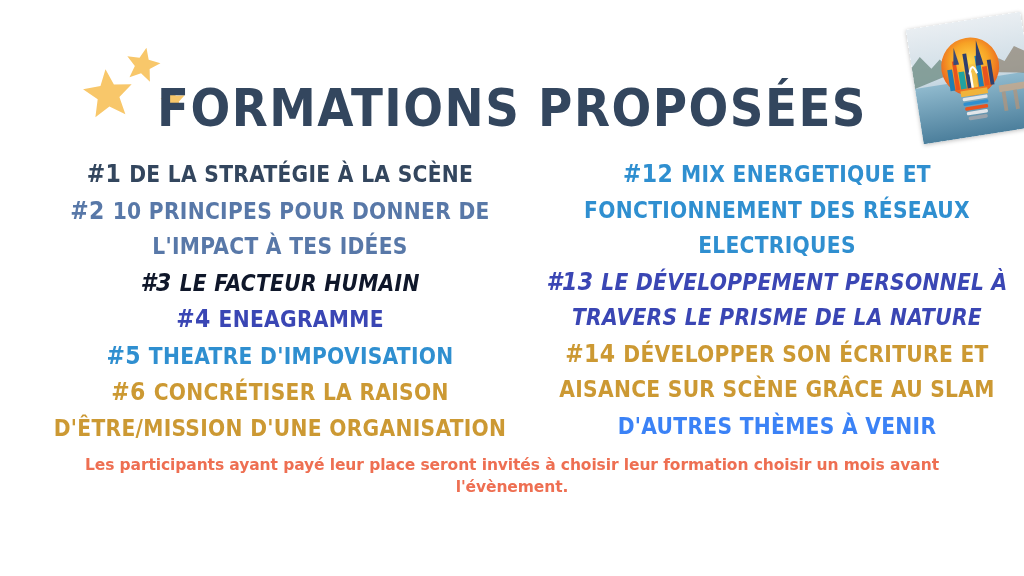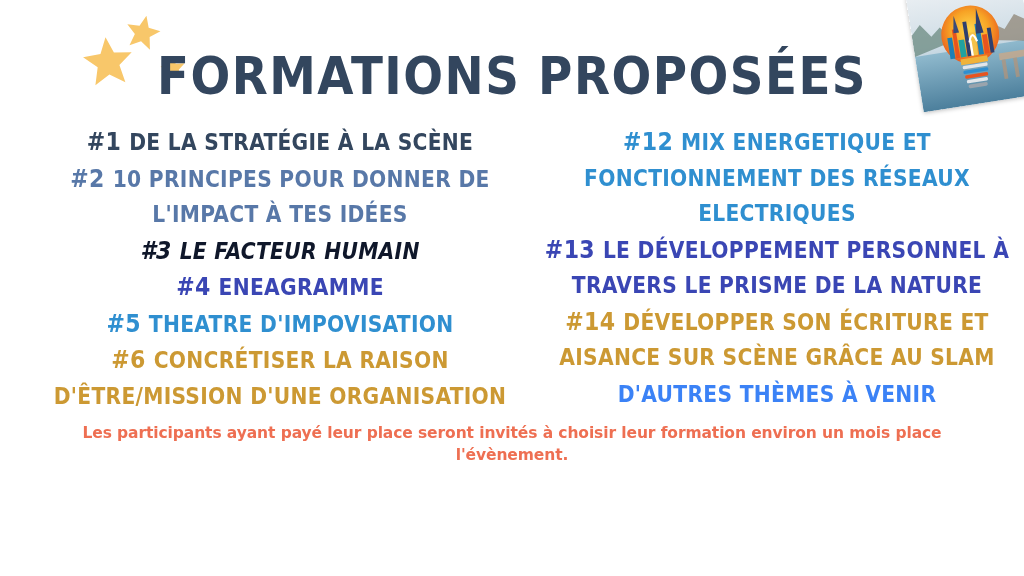--- a/index.html
+++ b/index.html
@@ -14,20 +14,21 @@
     overflow: hidden;
     font-family: "DejaVu Sans", sans-serif;
   }
 
   .slide {
     position: relative;
     width: 1024px;
     height: 476px;
     background: #ffffff;
     box-sizing: border-box;
+    margin-top: 32px;
   }
 
   
   .stars {
     position: absolute;
     left: 78px;
     top: 8px;
     width: 110px;
     height: 80px;
     pointer-events: none;
@@ -191,22 +192,22 @@
       <p class="course" style="color: rgb(51, 70, 94);"><span class="num">#1 </span><span>DE LA STRATÉGIE À LA SCÈNE</span></p>
       <p class="course" style="color: rgb(88, 120, 168);"><span class="num">#2 </span><span>10 PRINCIPES POUR DONNER DE L'IMPACT À TES IDÉES</span></p>
       <p class="course" style="color: #0f172a; font-style: italic;"><span class="num">#3 </span><span>LE FACTEUR HUMAIN</span></p>
       <p class="course" style="color: rgb(58, 70, 180);"><span class="num">#4 </span><span>ENEAGRAMME</span></p>
       <p class="course" style="color: rgb(47, 143, 208);"><span class="num">#5 </span><span>THEATRE D'IMPOVISATION</span></p>
       <p class="course" style="color: rgb(204, 153, 51);"><span class="num">#6 </span><span>CONCRÉTISER LA RAISON D'ÊTRE/MISSION D'UNE ORGANISATION</span></p>
     </div>
 
     <div class="col col-right">
       <p class="course" style="color: rgb(47, 143, 208);"><span class="num">#12 </span><span>MIX ENERGETIQUE ET FONCTIONNEMENT DES RÉSEAUX ELECTRIQUES</span></p>
-      <p class="course" style="color: rgb(58, 70, 180);"><span class="num">#13 </span><span>LE DÉVELOPPEMENT PERSONNEL À TRAVERS LE PRISME DE LA NATURE</span></p>
+      <p class="course" style="color: rgb(58, 70, 180); font-style: italic;"><span class="num">#13 </span><span>LE DÉVELOPPEMENT PERSONNEL À TRAVERS LE PRISME DE LA NATURE</span></p>
       <p class="course" style="color: rgb(204, 153, 51);"><span class="num">#14 </span><span>DÉVELOPPER SON ÉCRITURE ET AISANCE SUR SCÈNE GRÂCE AU SLAM</span></p>
       <p class="course" style="color: #3b82f6;"><span class="num"></span><span>D'AUTRES THÈMES À VENIR</span></p>
     </div>
 
   </div>
 
-  <div class="footer" style="color: rgb(238, 111, 82);">Les participants ayant payé leur place seront invités à choisir leur formation environ un mois place l'évènement.</div>
+  <div class="footer" style="color: rgb(238, 111, 82);">Les participants ayant payé leur place seront invités à choisir leur formation choisir un mois avant l'évènement.</div>
 
 </div>
 
 </body></html>

